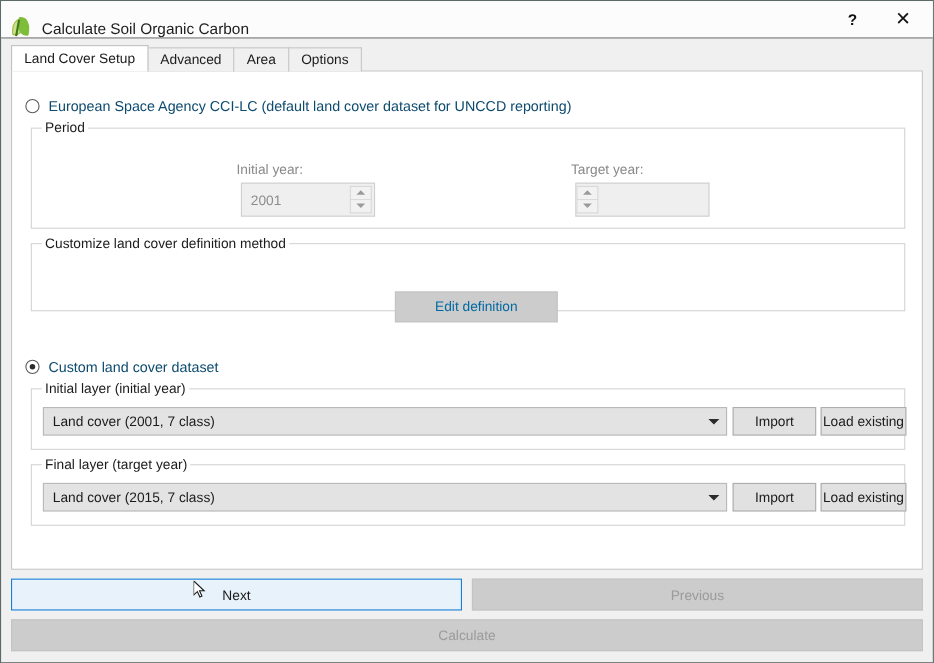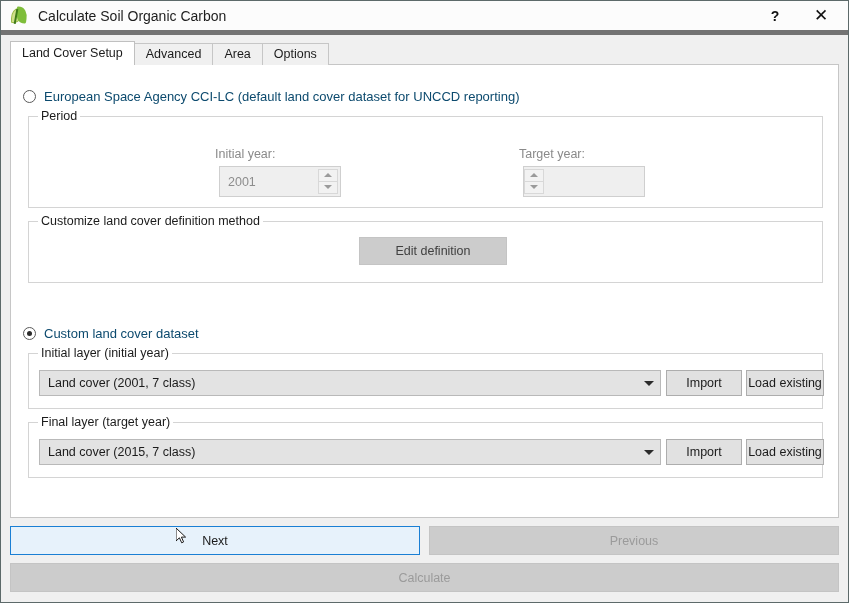--- a/index.html
+++ b/index.html
@@ -25,23 +25,23 @@
     display: flex;
     flex-direction: column;
   }
 
   
   .titlebar {
     height: 34px;
     flex: 0 0 34px;
     background: #fcfcfc;
     display: flex;
-    align-items: center;
+    align-items: flex-end;
     padding: 0 0 0 9px;
-    border-bottom: 5px solid #737373;
+    border-bottom: 1px solid #737373;
   }
   .app-icon {
     width: 19px; height: 19px;
     flex: 0 0 19px;
     position: relative;
     margin-right: 9px;
   }
   .app-icon .leaf-a {
     position: absolute;
     left: 1px; top: 2px;
@@ -235,21 +235,22 @@
     font-size: 12.5px;
     border: 1px solid #adadad;
     background: #e1e1e1;
     color: #1b1b1b;
     white-space: nowrap;
     user-select: none;
   }
   .btn.disabled {
     background: #cccccc;
     border-color: #c4c4c4;
-    color: #404040;
+    color: #0369a1;
+    margin-top: 28px;
   }
 
   
   .combo {
     position: absolute;
     height: 26px;
     background: #e3e3e3;
     border: 1px solid #b9b9b9;
     display: flex;
     align-items: center;

